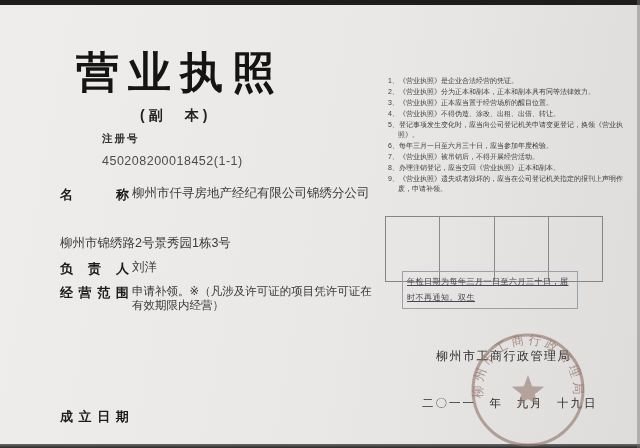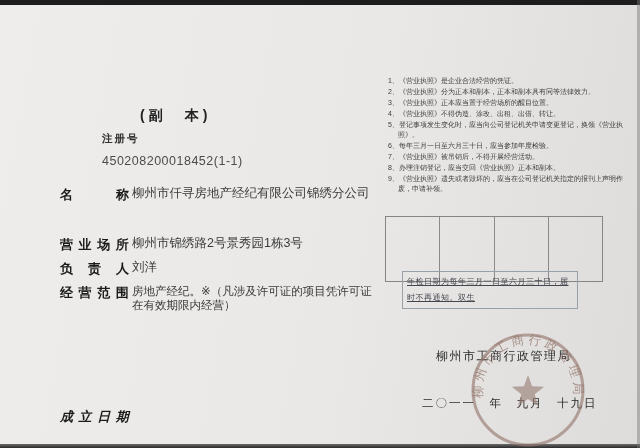--- a/index.html
+++ b/index.html
@@ -32,21 +32,21 @@
   .field-row { position:absolute; left:60px; display:flex; }
   .field-label {
     width:72px; flex:0 0 72px; font-size:13px; font-weight:bold; color:#1b1b1b;
     white-space:pre; letter-spacing:1px;
   }
   .field-value { font-size:12.5px; line-height:15px; color:#3a3a3a; }
   .row-name        { top:186px; } .row-name .field-value { width:246px; }
   .row-premises    { top:236px; } .row-premises .field-value { width:250px; }
   .row-person      { top:260px; }
   .row-scope       { top:284px; } .row-scope .field-value { width:250px; font-size:11.5px; line-height:14px; }
-  .row-established { top:408px;font-style:italic; } .row-established .field-value { font-size:12.5px; padding-top:1px; }
+  .row-established { top:408px; } .row-established .field-value { font-size:12.5px; padding-top:1px; }
 
   
   .notice-heading {
     position:absolute; left:438px; top:50px; width:120px; text-align:center;
     font-size:12px; font-weight:bold; letter-spacing:6px; color:#222; white-space:pre;
   }
   .notice-list { position:absolute; left:388px; top:76px; width:238px; }
   .notice-item {
     font-size:7px; line-height:10px; color:#3c3c3c;
     padding-left:10px; text-indent:-10px; margin-bottom:1px;
@@ -79,42 +79,42 @@
   .official-seal { position:absolute; left:468px; top:330px; width:120px; height:120px; }
 </style>
 </head>
 <body>
 
 <div class="page">
   <div class="edge-top"></div>
   <div class="edge-bottom"></div>
   <div class="edge-right"></div>
 
+  <div class="license-title">营业执照</div>
   <div class="license-subtitle">(副　本)</div>
 
   <div class="regno-row">
     <span class="regno-label">注册号</span>
     <span class="regno-value">450208200018452(1-1)</span>
   </div>
 
   <div class="field-row row-name">
     <span class="field-label">名　　　称</span>
     <span class="field-value">柳州市仟寻房地产经纪有限公司锦绣分公司</span>
   </div>
   <div class="field-row row-premises">
-    <span class="field-label">营 业 场 所</span>
     <span class="field-value">柳州市锦绣路2号景秀园1栋3号</span>
   </div>
   <div class="field-row row-person">
     <span class="field-label">负　责　人</span>
     <span class="field-value">刘洋</span>
   </div>
   <div class="field-row row-scope">
     <span class="field-label">经 营 范 围</span>
-    <span class="field-value">房地产经纪。※（凡涉及许可证的项目凭许可证在有效期限内经营）</span>
+    <span class="field-value">申请补领。※（凡涉及许可证的项目凭许可证在有效期限内经营）</span>
   </div>
   <div class="field-row row-established">
     <span class="field-label">成 立 日 期</span>
   </div>
 
   <div class="notice-list">
     <div class="notice-item">1、《营业执照》是企业合法经营的凭证。</div>
     <div class="notice-item">2、《营业执照》分为正本和副本，正本和副本具有同等法律效力。</div>
     <div class="notice-item">3、《营业执照》正本应当置于经营场所的醒目位置。</div>
     <div class="notice-item">4、《营业执照》不得伪造、涂改、出租、出借、转让。</div>

